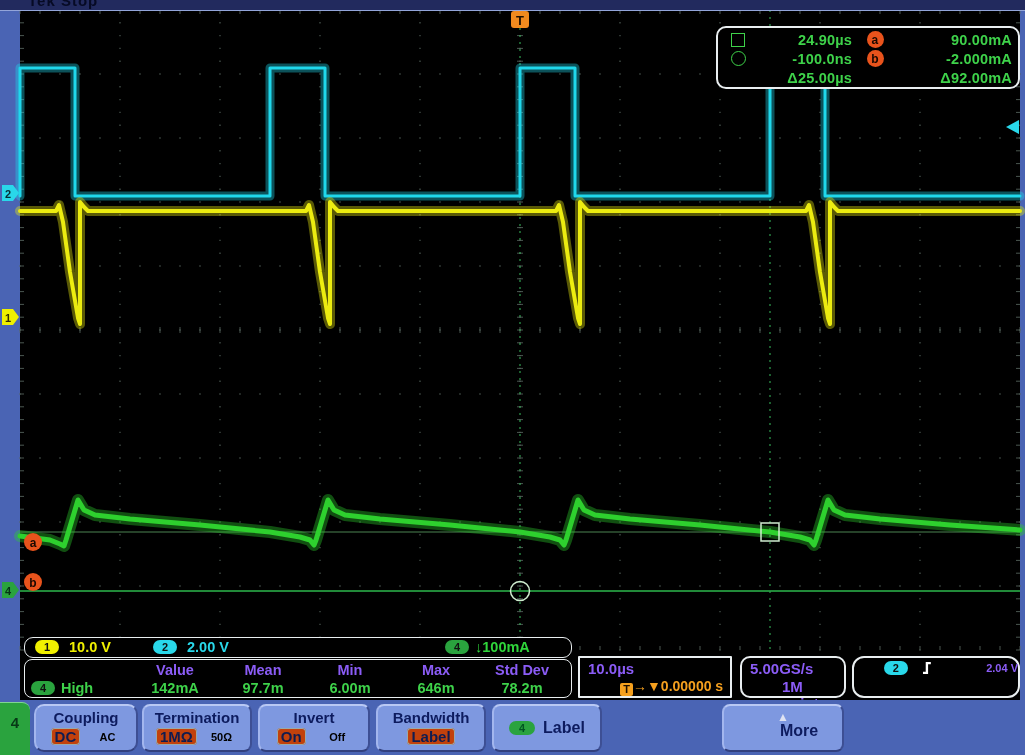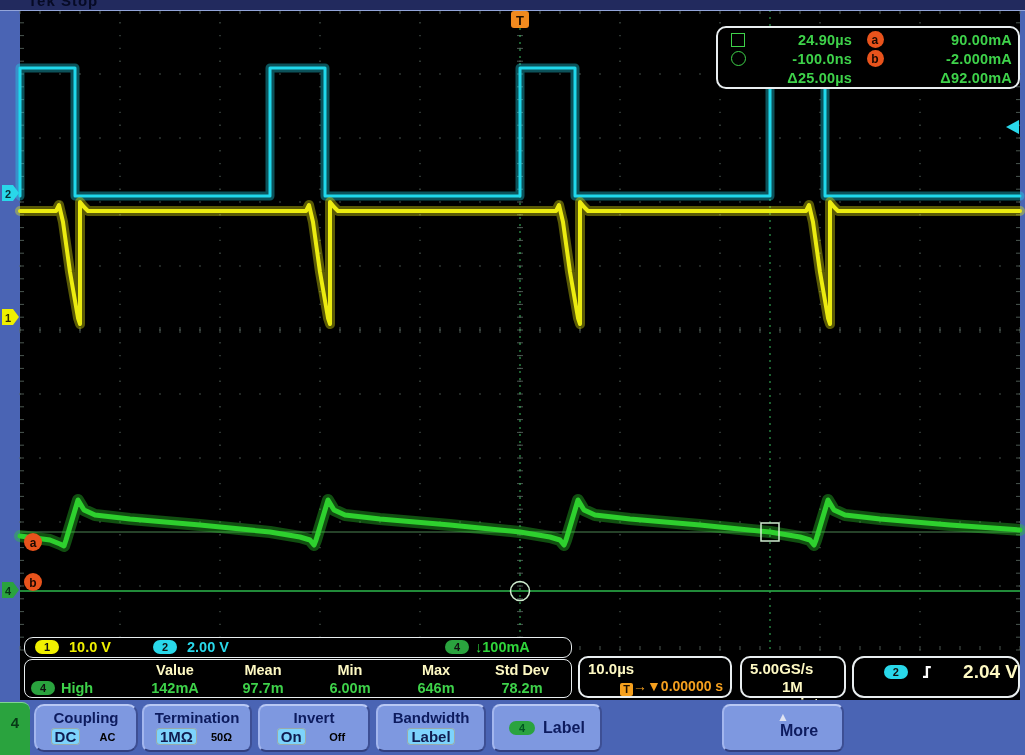--- a/index.html
+++ b/index.html
@@ -9,21 +9,21 @@
   
   #top-strip{left:0;top:0;width:1025px;height:10px;background:#222a5e;border-bottom:1px solid #93a5da;overflow:hidden;z-index:4;}
   #top-strip span{position:absolute;left:28px;top:-8px;font-size:15px;font-weight:bold;color:#060a24;letter-spacing:1px;}
   #left-strip{left:0;top:10px;width:20px;height:690px;background:#4a64b4;z-index:2;}
   #right-strip{left:1020px;top:10px;width:5px;height:690px;background:#4a64b4;z-index:2;}
   #plot{left:20px;top:10px;width:1000px;height:690px;background:#000;z-index:1;}
   #wave-svg{position:absolute;left:0;top:0;z-index:3;pointer-events:none;}
   
   .box{position:absolute;background:#000;border:2px solid #e9eef0;border-radius:10px;color:#fff;z-index:5;box-sizing:border-box;}
   .grn{color:#3ed24a;}
-  .wht{color:#fef9c3;}
+  .wht{color:#8b5cf6;}
   .org{color:#f5a01e;}
   
   #cursor-box{left:716px;top:26px;width:304px;height:63px;padding:2px 6px 2px 2px;}
   .cur-row{display:grid;grid-template-columns:36px 96px 46px 1fr;height:19px;align-items:center;
            font-size:14.5px;font-weight:bold;letter-spacing:.2px;}
   .cur-glyph{display:flex;justify-content:center;}
   .cur-time,.cur-amp{text-align:right;}
   .cur-badge{display:flex;justify-content:center;}
   .ab-badge{width:17px;height:17px;border-radius:50%;background:#e8531c;color:#1a0800;font-size:12px;
             font-weight:bold;display:flex;align-items:center;justify-content:center;}
@@ -34,41 +34,41 @@
   .pill{position:absolute;top:2px;width:24px;height:14px;border-radius:8px;color:#101010;font-size:11px;
         font-weight:bold;text-align:center;line-height:14px;}
   .chan-val{position:absolute;top:1px;font-size:14.5px;font-weight:bold;}
   
   #meas-box{left:24px;top:659px;width:548px;height:39px;border-radius:8px;border-width:1.5px;padding:1px 6px;}
   .meas-grid{display:grid;grid-template-columns:100px 88px 88px 86px 86px 1fr;}
   .meas-grid div{text-align:center;font-size:14.5px;font-weight:bold;height:18px;line-height:18px;}
   .meas-name{display:flex;align-items:center;gap:6px;}
   .meas-name .pill{position:static;}
   
-  #tb-box{left:578px;top:656px;width:154px;height:42px;border-radius:10px;}
+  #tb-box{left:578px;top:656px;width:154px;height:42px;border-radius:1px;}
   #acq-box{left:740px;top:656px;width:106px;height:42px;border-radius:10px;}
   #trig-box{left:852px;top:656px;width:168px;height:42px;border-radius:12px;}
   .ln1{position:absolute;left:8px;top:2px;font-size:15px;font-weight:bold;}
   .ln2{position:absolute;left:8px;top:20px;font-size:14px;font-weight:bold;margin-left:32px;}
   .t-sq{display:inline-block;width:13px;height:13px;background:#f5a01e;color:#201000;font-size:11px;font-weight:bold;
         text-align:center;line-height:13px;border-radius:2px;vertical-align:-2px;}
   #trig-row{position:absolute;left:0;top:3px;width:100%;display:flex;align-items:center;padding-left:30px;box-sizing:border-box;}
   #trig-row .pill{position:static;background:#29d8ea;}
   .slope-glyph{margin-left:14px;}
-  #trig-level{margin-left:14px;font-size:19px;font-weight:bold;width:70px;text-align:right;}
+  #trig-level{margin-left:14px;font-size:11px;font-weight:bold;width:70px;text-align:right;}
   
   #menu-bar{left:0;top:700px;width:1025px;height:55px;background:#4a64b4;z-index:6;}
   #chan-tab{position:absolute;left:0;top:2px;width:30px;height:53px;background:#2aa33e;border-radius:0 8px 0 0;
             color:#073816;font-size:15px;font-weight:bold;text-align:center;line-height:40px;border-top:1px solid #7fd494;}
   .mbtn{position:absolute;top:4px;height:48px;background:#7e98e0;border-radius:8px;box-sizing:border-box;
         border-top:2px solid #b9c8f4;border-left:2px solid #a3b6ee;border-right:2px solid #3d4f94;border-bottom:2px solid #32407e;
         color:#0d1b5e;text-align:center;}
   .mbtn .title{font-size:15px;font-weight:bold;margin-top:3px;}
   .opt-row{display:flex;justify-content:space-around;align-items:center;margin-top:2px;padding:0 8px;}
-  .chip{background:#7dd3fc;border-radius:4px;padding:0px 4px;font-size:15px;font-weight:bold;color:#101c50;
+  .chip{background:#c2410c;border-radius:4px;padding:0px 4px;font-size:15px;font-weight:bold;color:#101c50;
         box-shadow:inset 0 0 0 1px #9aa;}
   .plainopt{font-size:11px;font-weight:bold;color:#000000;padding:0 6px;}
   .label-row{display:flex;align-items:center;justify-content:center;gap:8px;height:100%;}
   .label-row .pill{position:static;background:#2aa33e;color:#052;width:26px;}
   .label-txt{font-size:16px;font-weight:bold;}
   .more-arrow{color:#dfe3f2;font-size:12px;line-height:10px;margin-top:6px;}
   .more-txt{font-size:16px;font-weight:bold;padding-left:32px;}
 </style>
 </head>
 <body>

